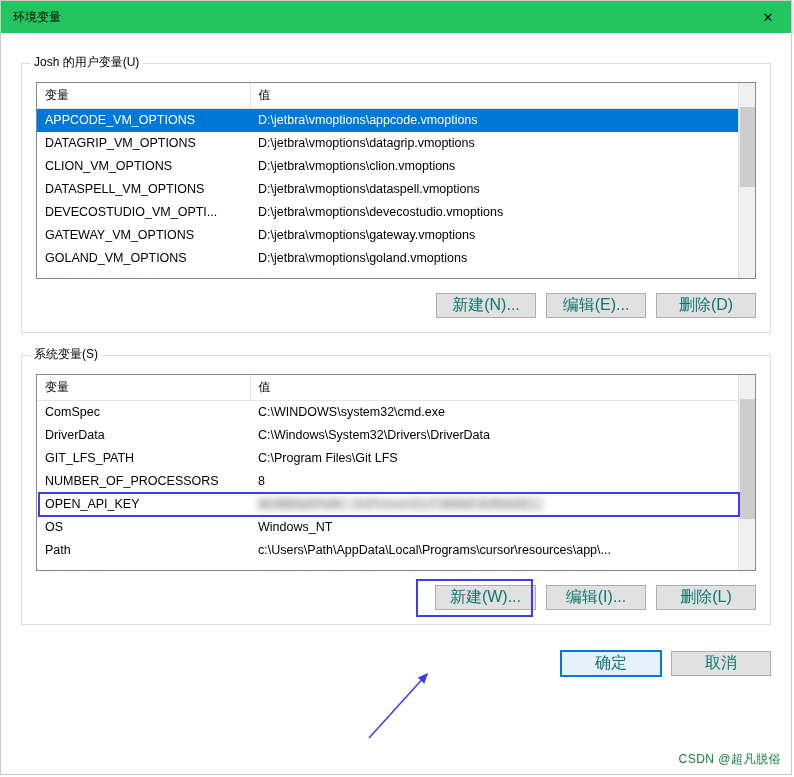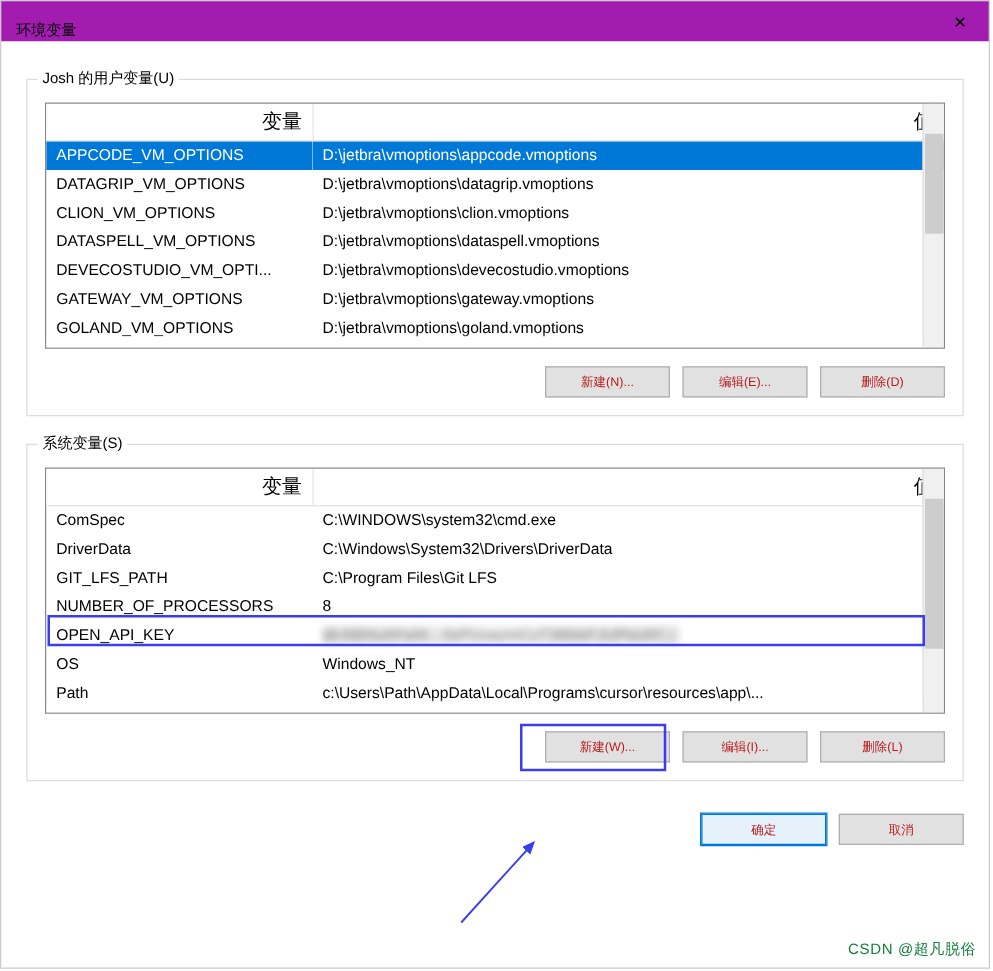--- a/index.html
+++ b/index.html
@@ -14,23 +14,23 @@
     }
     .dialog {
       border: 1px solid #ccc;
       width: 792px;
       height: 775px;
       position: relative;
     }
     .titlebar {
       height: 32px;
       display: flex;
-      align-items: flex-end;
+      align-items: center;
       padding: 0 8px 0 12px;
-      background: #a21caf;
+      background: #22c55e;
       position: relative;
     }
     .titlebar .title { font-size: 12px; color: #000; }
     .close-btn {
       position: absolute;
       right: 0;
       top: 0;
       width: 46px;
       height: 32px;
       display: flex;
@@ -64,27 +64,27 @@
       height: 197px;
       position: relative;
       overflow: hidden;
     }
     .env-table {
       width: 100%;
       border-collapse: collapse;
       table-layout: fixed;
     }
     .env-table th {
-      text-align: right;
+      text-align: left;
       font-weight: normal;
       background: #fff;
       border-right: 1px solid #e5e5e5;
       border-bottom: 1px solid #e5e5e5;
       padding: 4px 8px;
-      font-size: 16px;
+      font-size: 12px;
       height: 24px;
     }
     .env-table th:last-child { border-right: none; }
     .env-table td {
       padding: 0 8px;
       font-size: 12.5px;
       color: #000;
       white-space: nowrap;
       overflow: hidden;
       text-overflow: ellipsis;
@@ -118,22 +118,22 @@
       display: flex;
       justify-content: flex-end;
       gap: 10px;
       margin-top: 14px;
     }
     .btn {
       min-width: 100px;
       height: 25px;
       border: 1px solid #adadad;
       background: #e1e1e1;
-      font-size: 10px;
-      color: #b91c1c;
+      font-size: 16px;
+      color: #0f766e;
       cursor: pointer;
       padding: 0 14px;
       font-family: inherit;
     }
     .btn-focus {
       outline: 1px solid #0078d7;
       border: 1px solid #0078d7;
       background: #e5f1fb;
       text-align: center;
     }

